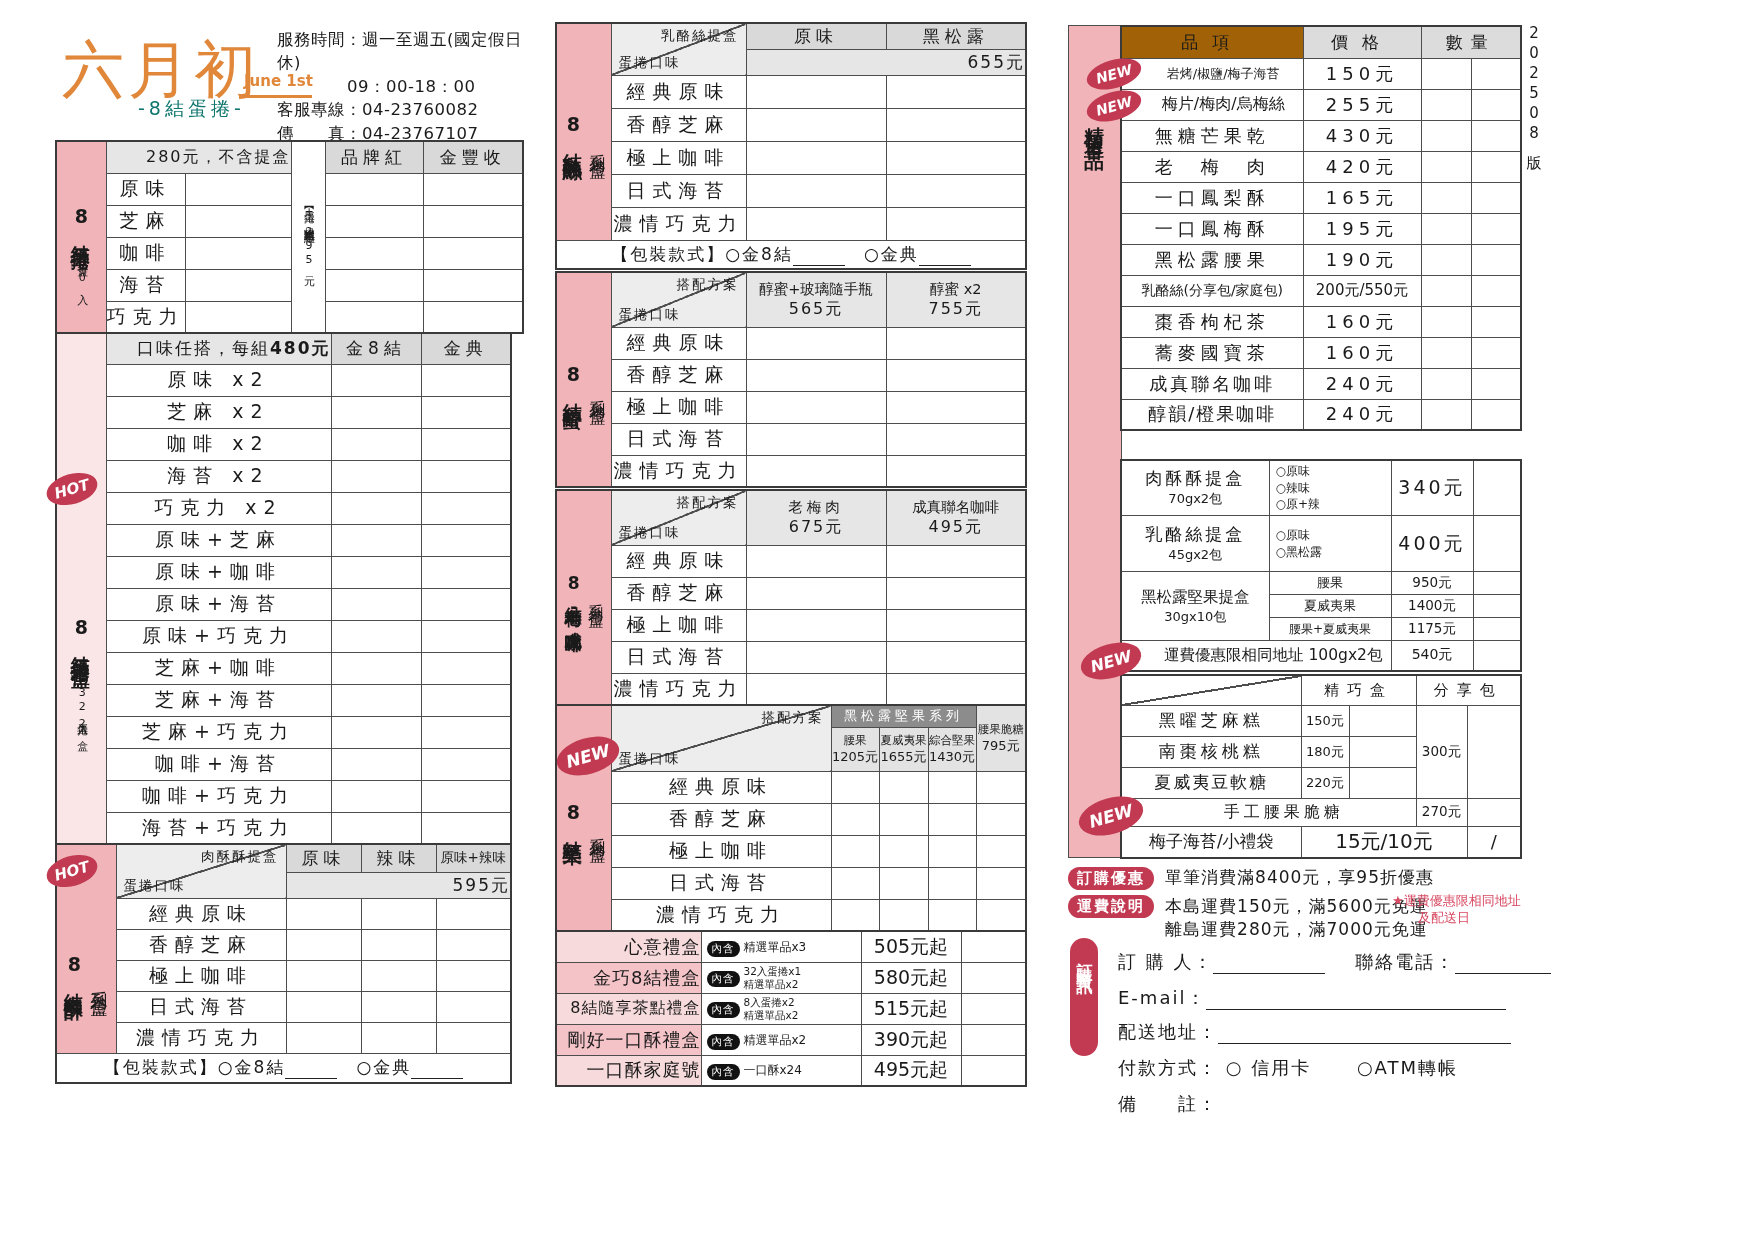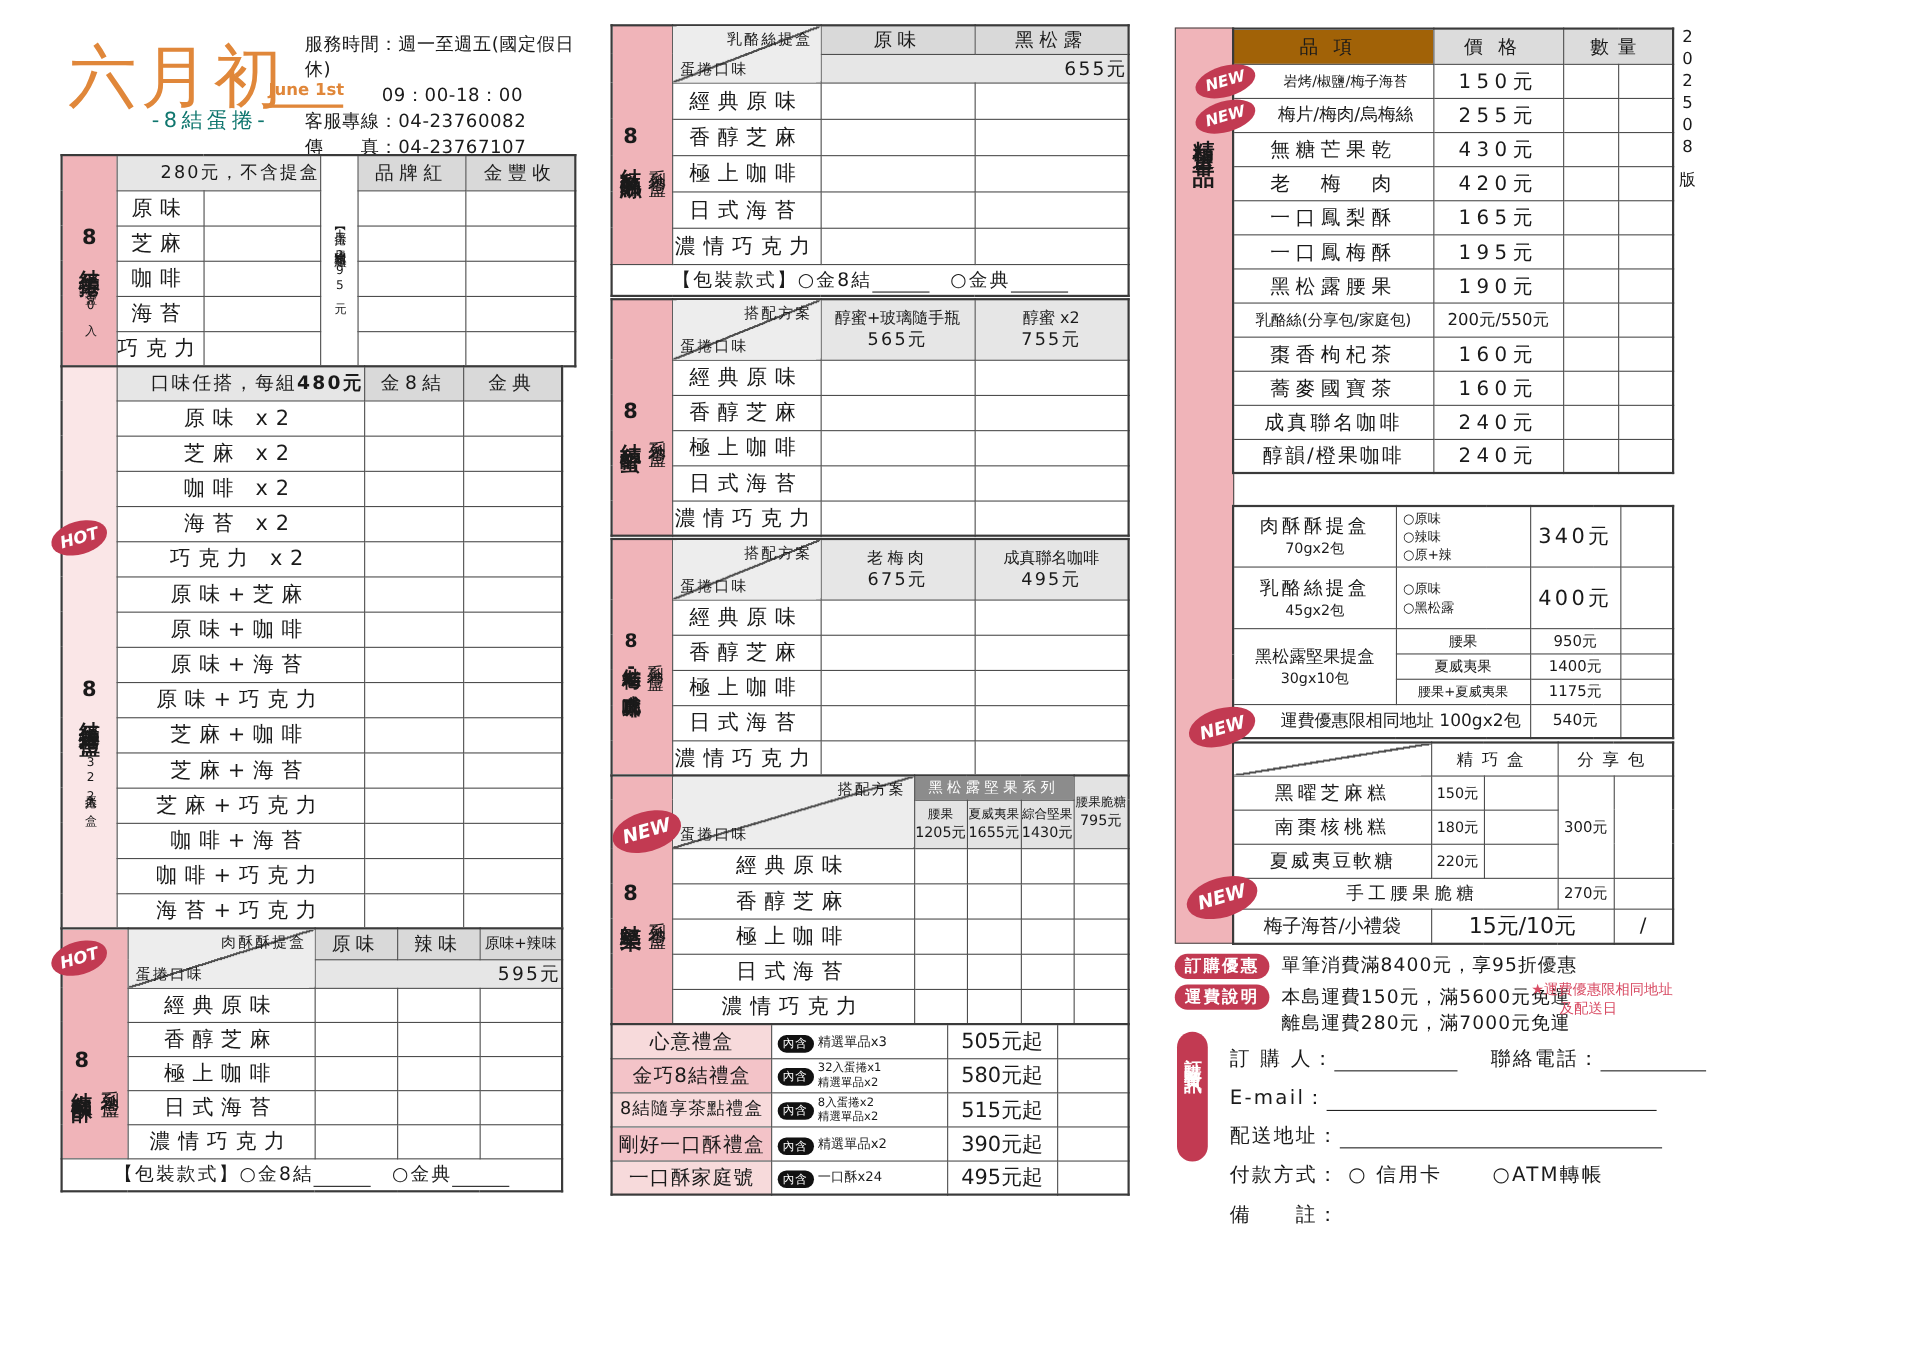--- a/index.html
+++ b/index.html
@@ -33,21 +33,21 @@
 .subhdr .p{font-size:13px}
 .packrow{font-size:17px;text-align:center;letter-spacing:2px}
 .blank{display:inline-block;border-bottom:1.5px solid #222;height:16px;vertical-align:bottom}
 .badge{position:absolute;background:#c23a52;color:#fff;font-weight:bold;font-style:italic;
   display:flex;align-items:center;justify-content:center;border-radius:50%;
   transform:rotate(-16deg);z-index:6}
 .pill{display:inline-block;background:#c23a52;color:#fff;border-radius:14px;
   padding:2px 9px;font-size:15px;font-weight:bold;letter-spacing:2px}
 .inc{display:inline-block;background:#111;color:#fff;border-radius:8px;font-size:10.5px;
   padding:1px 5px;letter-spacing:1px;margin-right:4px}
-.setlbl{text-align:center;font-size:18px;letter-spacing:1px}
+.setlbl{text-align:right;font-size:18px;letter-spacing:1px}
 .setdesc{padding-left:5px}
 .setdesc .d1{font-size:12px;display:inline-block;vertical-align:middle}
 .setdesc .small div{font-size:10.5px;line-height:1.15}
 .setprice{text-align:center;font-size:19px}
 .itemcell{text-align:center;font-size:18px;letter-spacing:5px}
 .pricecell{text-align:center;font-size:18px;letter-spacing:5px}
 .optcell{font-size:12px;padding-left:6px;line-height:1.35}
 .logo-main{color:#e0873a;font-size:62px;letter-spacing:4px;font-weight:400}
 .logo-en{color:#e0873a;font-size:15px;font-weight:bold}
 .logo-tag{color:#0f766e;font-size:19px;letter-spacing:4px}

